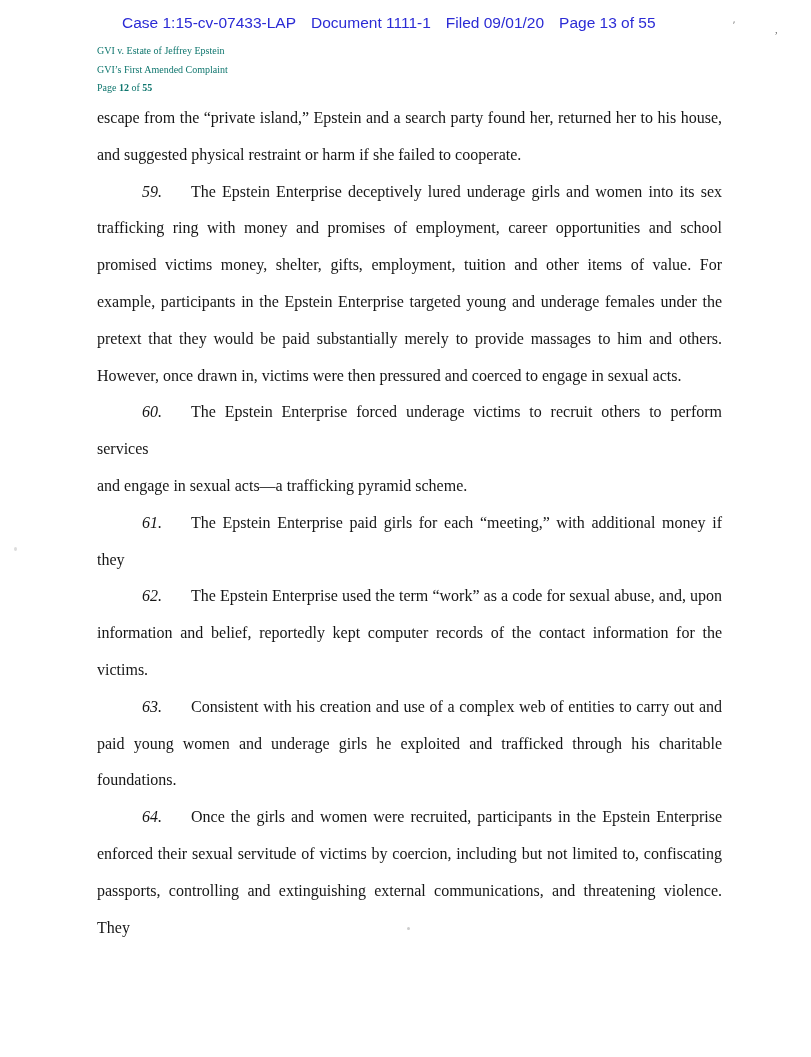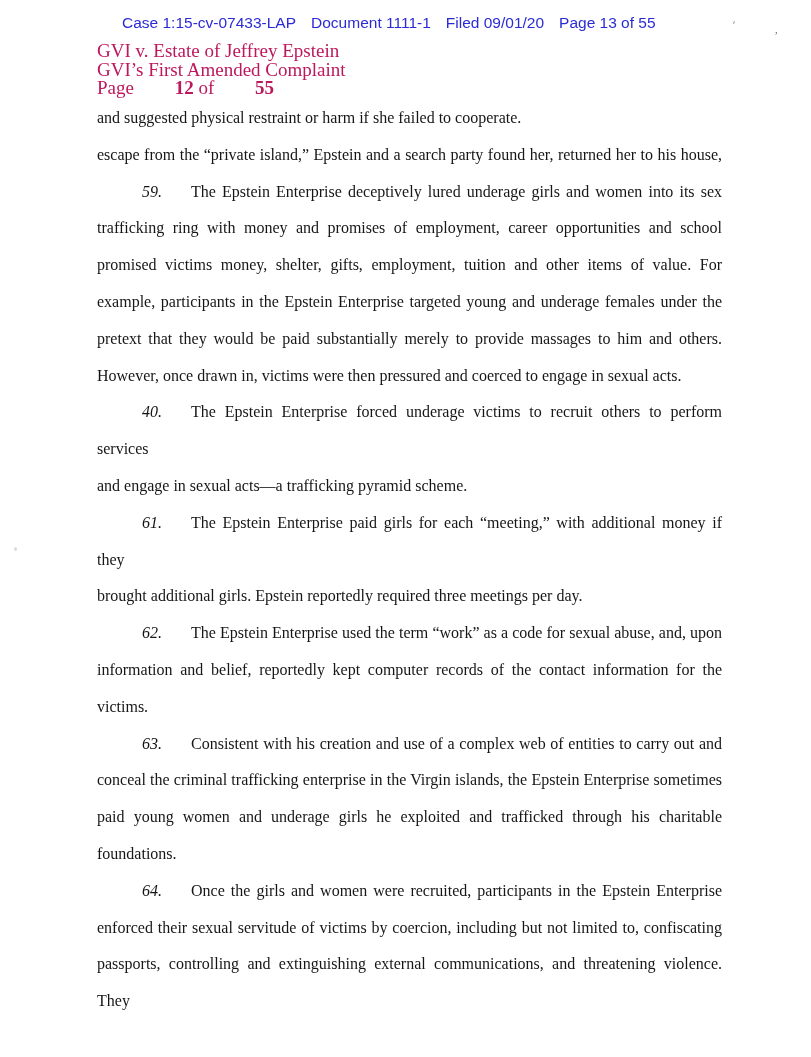--- a/index.html
+++ b/index.html
@@ -22,25 +22,25 @@
     font-family: "Liberation Sans", "DejaVu Sans", sans-serif;
     font-size: 15.5px;
     color: #2b2bd5;
   }
   .stamp span { margin-right: 15px; }
   .stamp span:last-child { margin-right: 0; }
   .doc-header {
     position: absolute;
     left: 97px;
     top: 42px;
-    font-size: 19px;
+    font-size: 10px;
     line-height: 18.6px;
-    color: #be185d;
+    color: #0f766e;
   }
-  .doc-header .bold { font-weight: bold; margin-left: 36px; }
+  .doc-header .bold { font-weight: bold; }
   .doc-body {
     position: absolute;
     left: 97px;
     top: 100px;
     width: 625px;
     font-size: 16px;
     color: #161616;
   }
   .line {
     line-height: 36.8px;
@@ -79,46 +79,44 @@
   <div class="artifact" style="left:775px; top:24px;">,</div>
 
   <div class="doc-header">
     <div>GVI v. Estate of Jeffrey Epstein</div>
     <div>GVI’s First Amended Complaint</div>
     <div><span>Page </span><span class="bold">12</span><span> of </span><span class="bold">55</span></div>
   </div>
 
   <div class="doc-body">
       <div>
+        <div class="line j">escape from the “private island,” Epstein and a search party found her, returned her to his house,</div>
         <div class="line">and suggested physical restraint or harm if she failed to cooperate.</div>
-        <div class="line j">escape from the “private island,” Epstein and a search party found her, returned her to his house,</div>
       </div>
       <div>
         <div class="line j"><span class="ind"></span><span class="pnum">59.</span><span class="gap"></span>The Epstein Enterprise deceptively lured underage girls and women into its sex</div>
         <div class="line j">trafficking ring with money and promises of employment, career opportunities and school</div>
         <div class="line j">promised victims money, shelter, gifts, employment, tuition and other items of value.  For</div>
         <div class="line j">example, participants in the Epstein Enterprise targeted young and underage females under the</div>
         <div class="line j">pretext that they would be paid substantially merely to provide massages to him and others.</div>
         <div class="line">However, once drawn in, victims were then pressured and coerced to engage in sexual acts.</div>
       </div>
       <div>
-        <div class="line j"><span class="ind"></span><span class="pnum">40.</span><span class="gap"></span>The Epstein Enterprise forced underage victims to recruit others to perform services</div>
+        <div class="line j"><span class="ind"></span><span class="pnum">60.</span><span class="gap"></span>The Epstein Enterprise forced underage victims to recruit others to perform services</div>
         <div class="line">and engage in sexual acts—a trafficking pyramid scheme.</div>
       </div>
       <div>
         <div class="line j"><span class="ind"></span><span class="pnum">61.</span><span class="gap"></span>The Epstein Enterprise paid girls for each “meeting,” with additional money if they</div>
-        <div class="line">brought additional girls.  Epstein reportedly required three meetings per day.</div>
       </div>
       <div>
         <div class="line j"><span class="ind"></span><span class="pnum">62.</span><span class="gap"></span>The Epstein Enterprise used the term “work” as a code for sexual abuse, and, upon</div>
         <div class="line j">information and belief, reportedly kept computer records of the contact information for the victims.</div>
       </div>
       <div>
         <div class="line j"><span class="ind"></span><span class="pnum">63.</span><span class="gap"></span>Consistent with his creation and use of a complex web of entities to carry out and</div>
-        <div class="line j">conceal the criminal trafficking enterprise in the Virgin islands, the Epstein Enterprise sometimes</div>
         <div class="line j">paid young women and underage girls he exploited and trafficked through his charitable</div>
         <div class="line">foundations.</div>
       </div>
       <div>
         <div class="line j"><span class="ind"></span><span class="pnum">64.</span><span class="gap"></span>Once the girls and women were recruited, participants in the Epstein Enterprise</div>
         <div class="line j">enforced their sexual servitude of victims by coercion, including but not limited to, confiscating</div>
         <div class="line j">passports, controlling and extinguishing external communications, and threatening violence.  They</div>
       </div>
     </div>
 

